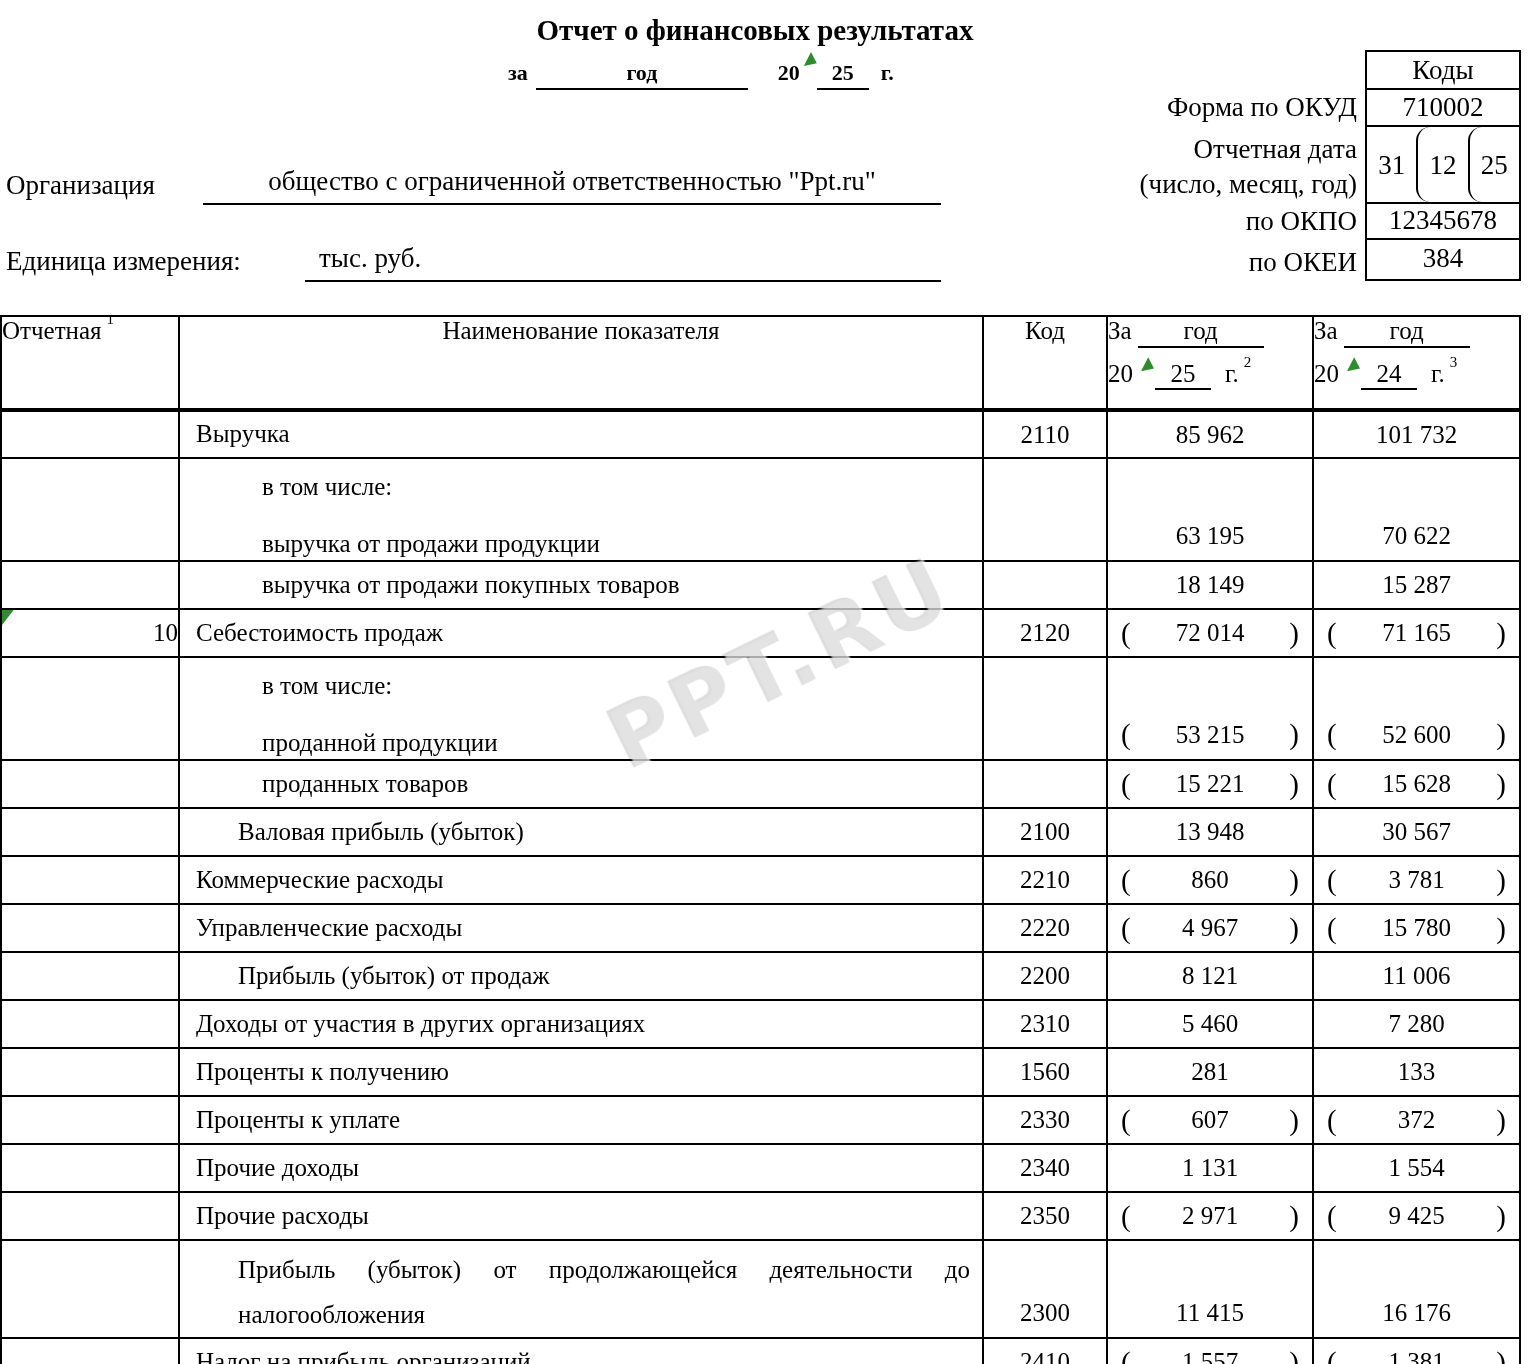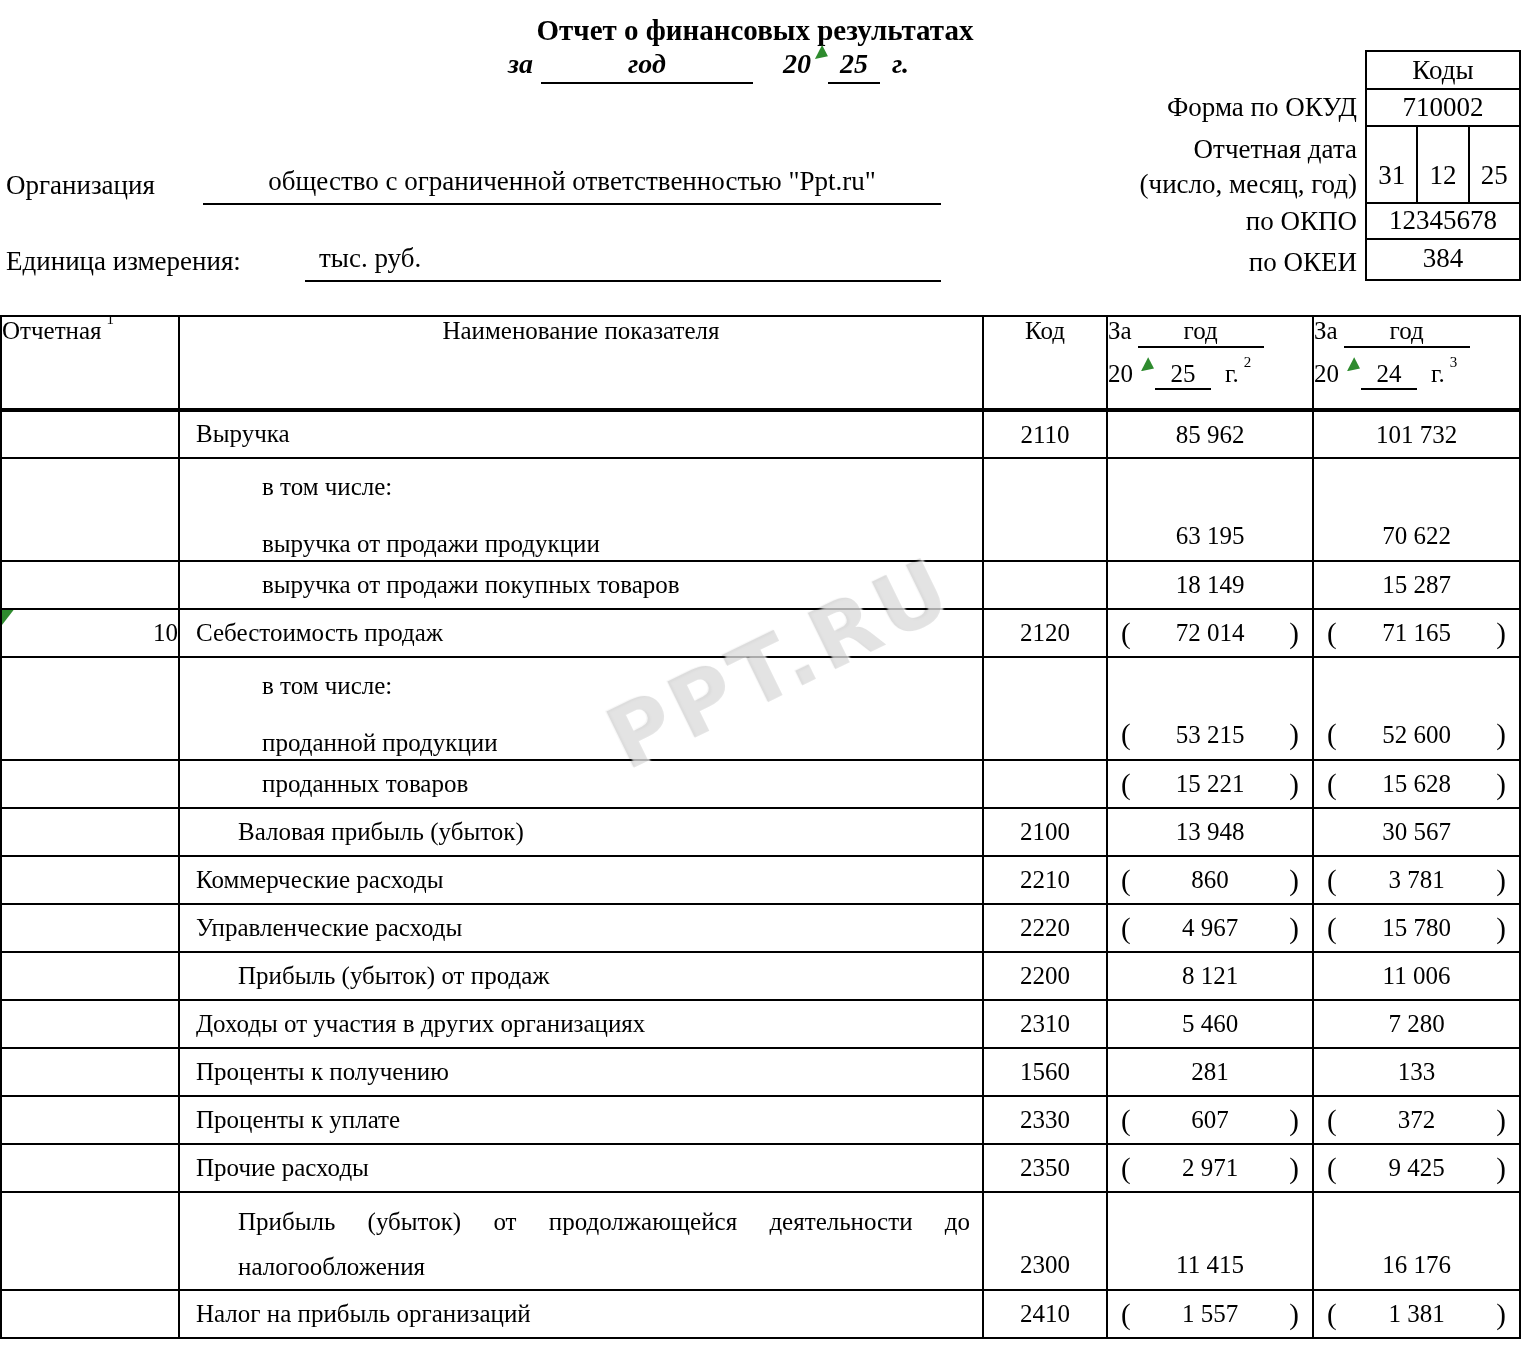--- a/index.html
+++ b/index.html
@@ -3,21 +3,21 @@
 <meta charset="utf-8">
 <style>
   html,body{margin:0;padding:0;background:#fff;}
   .page{
     position:relative;width:1529px;height:1364px;background:#fff;overflow:hidden;
     font-family:"Liberation Serif","DejaVu Serif",serif;color:#000;
   }
   
   .title{position:absolute;left:380px;top:14px;width:750px;text-align:center;
          font-size:29px;font-weight:bold;}
-  .subtitle{position:absolute;left:508px;top:48px;font-size:28px;font-weight:bold;white-space:nowrap;font-style:italic;}
+  .subtitle{position:absolute;left:508px;top:60px;font-size:22px;font-weight:bold;white-space:nowrap;}
   .su{display:inline-block;min-width:212px;border-bottom:2px solid #000;text-align:center;
       margin-left:8px;padding-bottom:2px;}
   .s20{margin-left:30px;}
   .sy{display:inline-block;min-width:52px;border-bottom:2px solid #000;text-align:center;padding-bottom:2px;}
   .sg{margin-left:12px;}
   .gflag{display:inline-block;width:13px;height:14px;background:#2e8b2e;
          clip-path:polygon(0 100%,55% 0,100% 80%);}
   .subtitle .gflag{transform:translateY(-14px);margin-left:4px;margin-right:0;}
 
   .org-label{position:absolute;left:6px;top:170px;font-size:27px;}
@@ -29,21 +29,21 @@
 
   .side-label{position:absolute;left:902px;width:455px;text-align:right;font-size:27px;white-space:nowrap;}
   .sl-okud{top:92px;} .sl-rd1{top:134px;} .sl-rd2{top:169px;} .sl-okpo{top:206px;} .sl-okei{top:247px;}
 
   
   .codes-box{position:absolute;left:1365px;top:50px;width:156px;font-size:27px;text-align:center;}
   .cb{border:2px solid #000;border-top:none;box-sizing:border-box;}
   .cb-header{border-top:2px solid #000;height:40px;line-height:37px;}
   .cb-okud{height:37px;line-height:34px;}
   .cb-date{height:77px;display:flex;}
-  .cbd{flex:1;display:flex;align-items:flex-end;justify-content:center;padding-bottom:11px;}
+  .cbd{flex:1;display:flex;align-items:flex-end;justify-content:center;padding-bottom:21px;border-radius:14px;}
   .cbd + .cbd{border-left:2px solid #000;}
   .cb-okpo{height:36px;line-height:32px;}
   .cb-okei{height:41px;line-height:37px;}
 
   
   table.report{border-collapse:collapse;table-layout:fixed;position:absolute;left:0;top:315px;
                width:1519px;font-size:25px;}
   .report td,.report th{border:2px solid #000;padding:0;overflow:hidden;}
   .report thead th{border-bottom:4px solid #000;vertical-align:top;font-weight:normal;height:91px;}
   .h-exp{text-align:left;padding:8px 0 0 8px;}
@@ -417,20 +417,41 @@
             <div class="v">
               <span class="po">(</span>
               <span class="n">372</span>
               <span class="pc">)</span>
             </div>
           </td>
       </tr>
       <tr class="single ind-0">
         <td class="exp"><span></span></td>
         <td class="name">
+            <div class="lbl">Прочие доходы</div>
+          </td>
+        <td class="code"><span>2340</span></td>
+        <td class="val">
+            <div class="v">
+              <span class="po"></span>
+              <span class="n">1 131</span>
+              <span class="pc"></span>
+            </div>
+          </td>
+        <td class="val">
+            <div class="v">
+              <span class="po"></span>
+              <span class="n">1 554</span>
+              <span class="pc"></span>
+            </div>
+          </td>
+      </tr>
+      <tr class="single ind-0">
+        <td class="exp"><span></span></td>
+        <td class="name">
             <div class="lbl">Прочие расходы</div>
           </td>
         <td class="code"><span>2350</span></td>
         <td class="val">
             <div class="v">
               <span class="po">(</span>
               <span class="n">2 971</span>
               <span class="pc">)</span>
             </div>
           </td>

